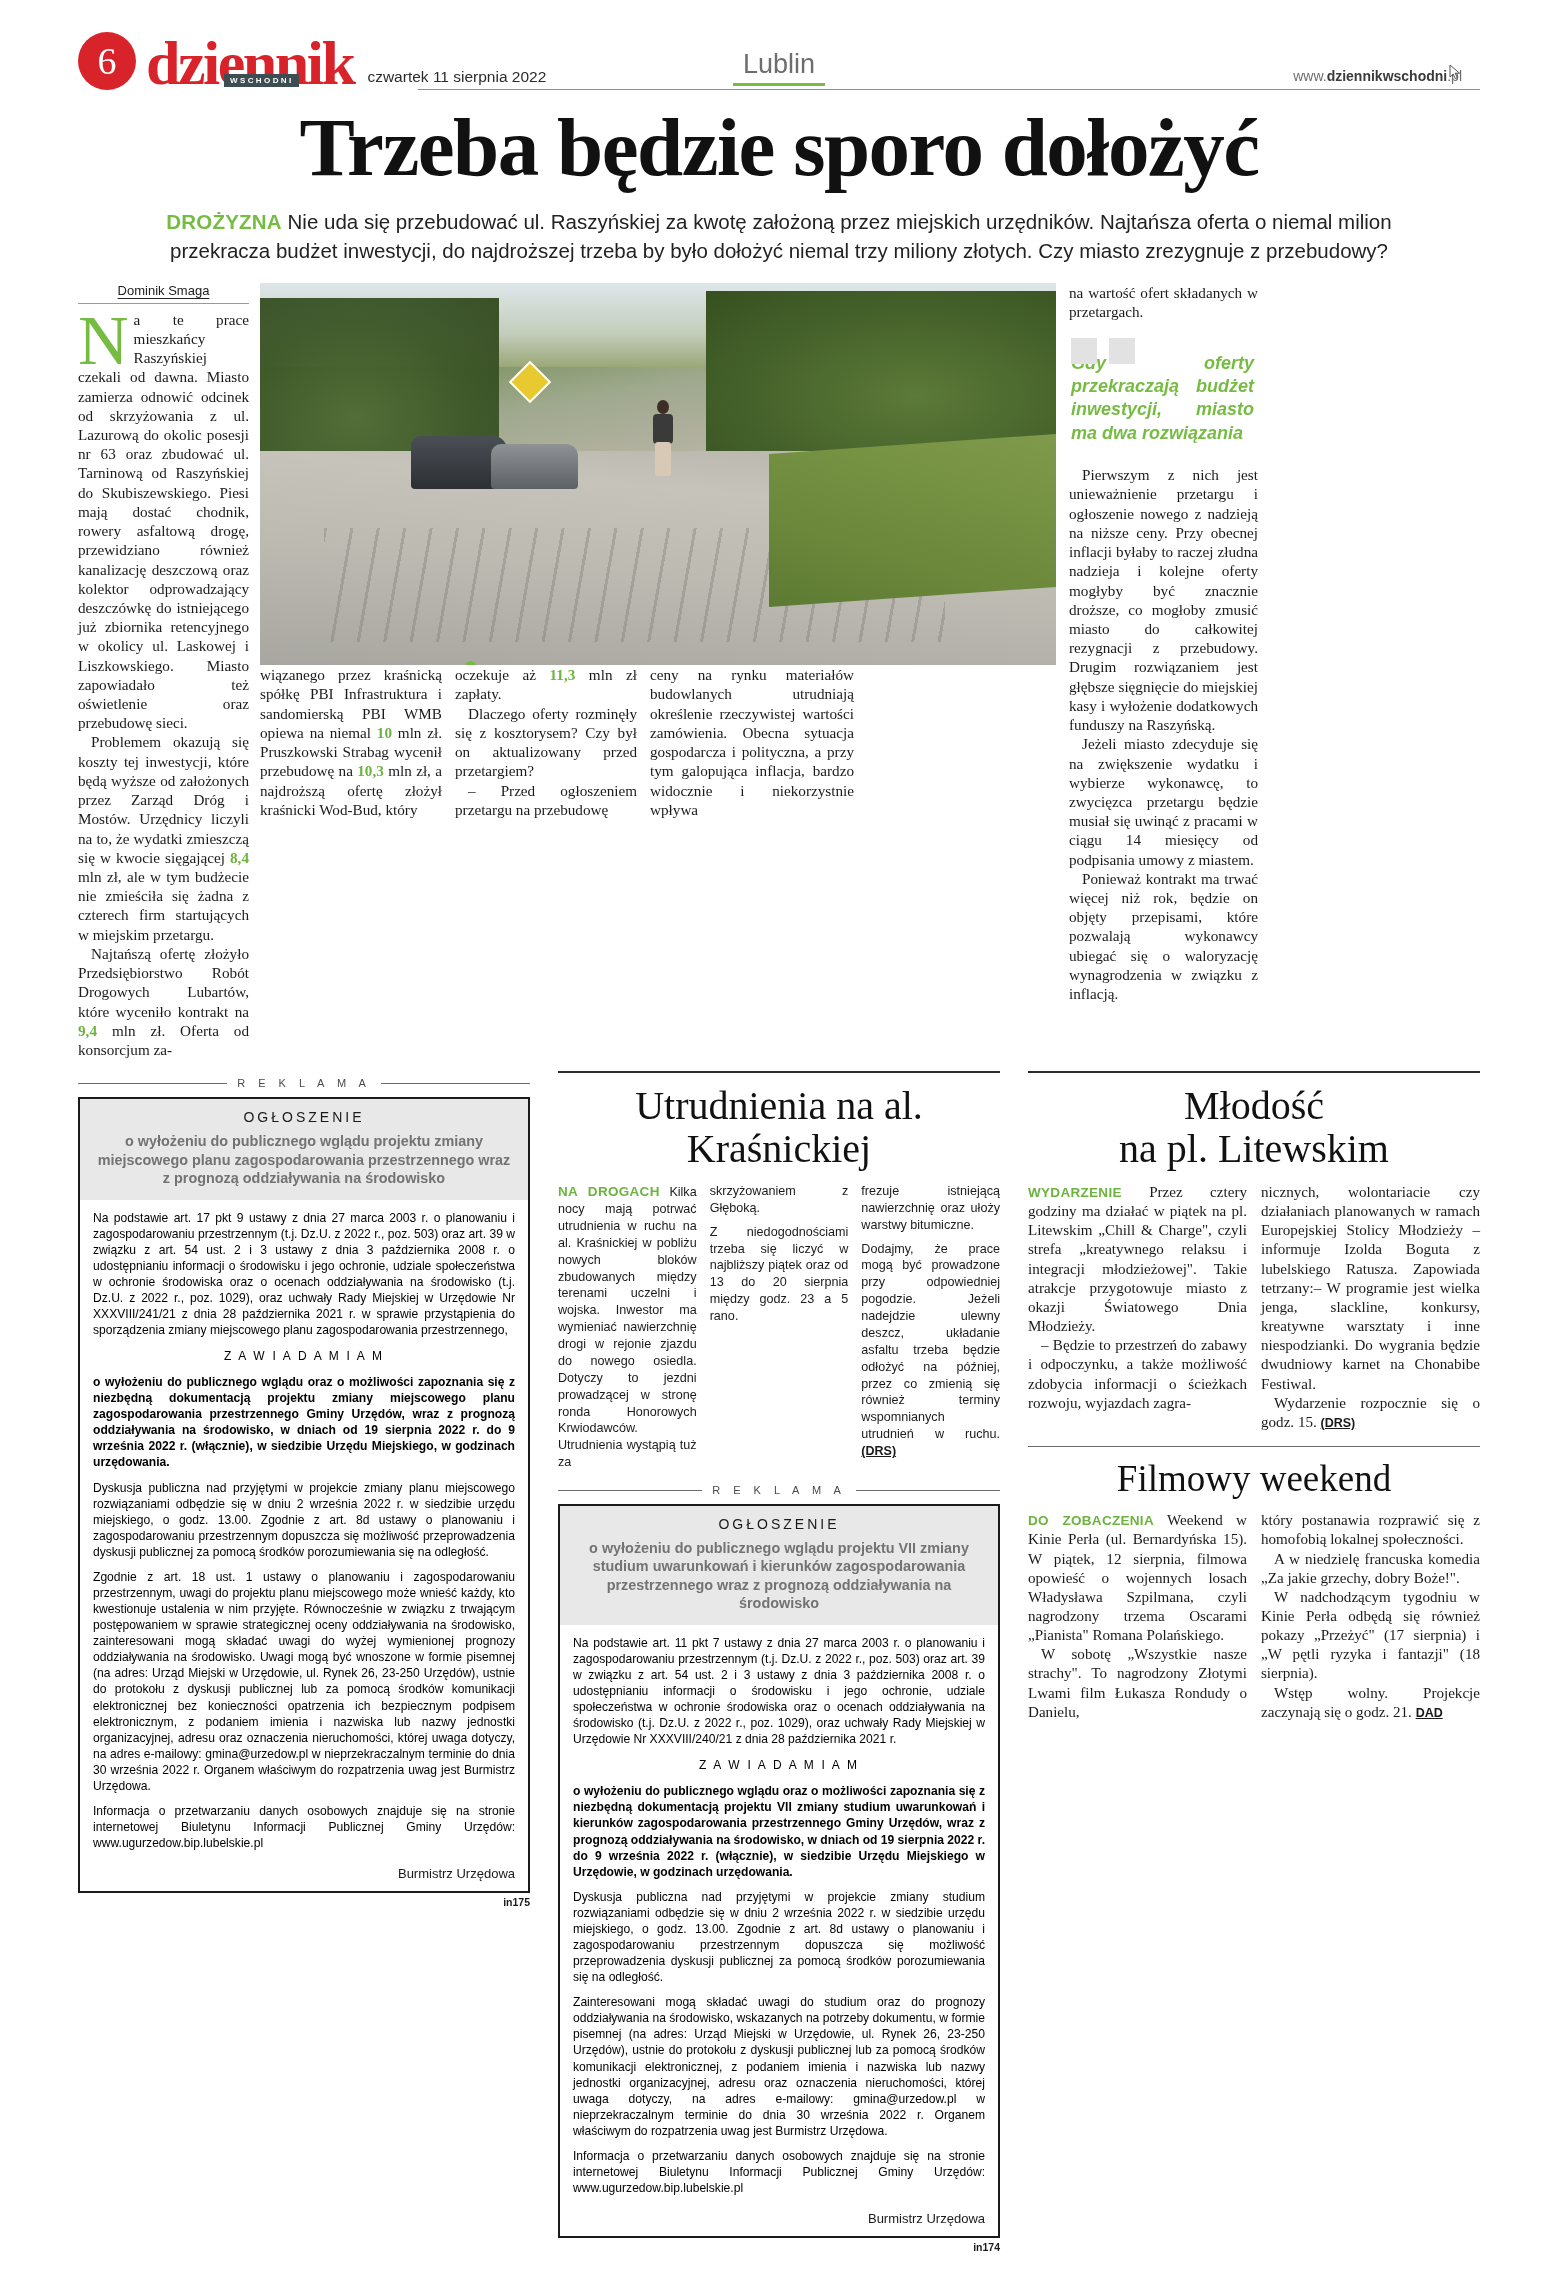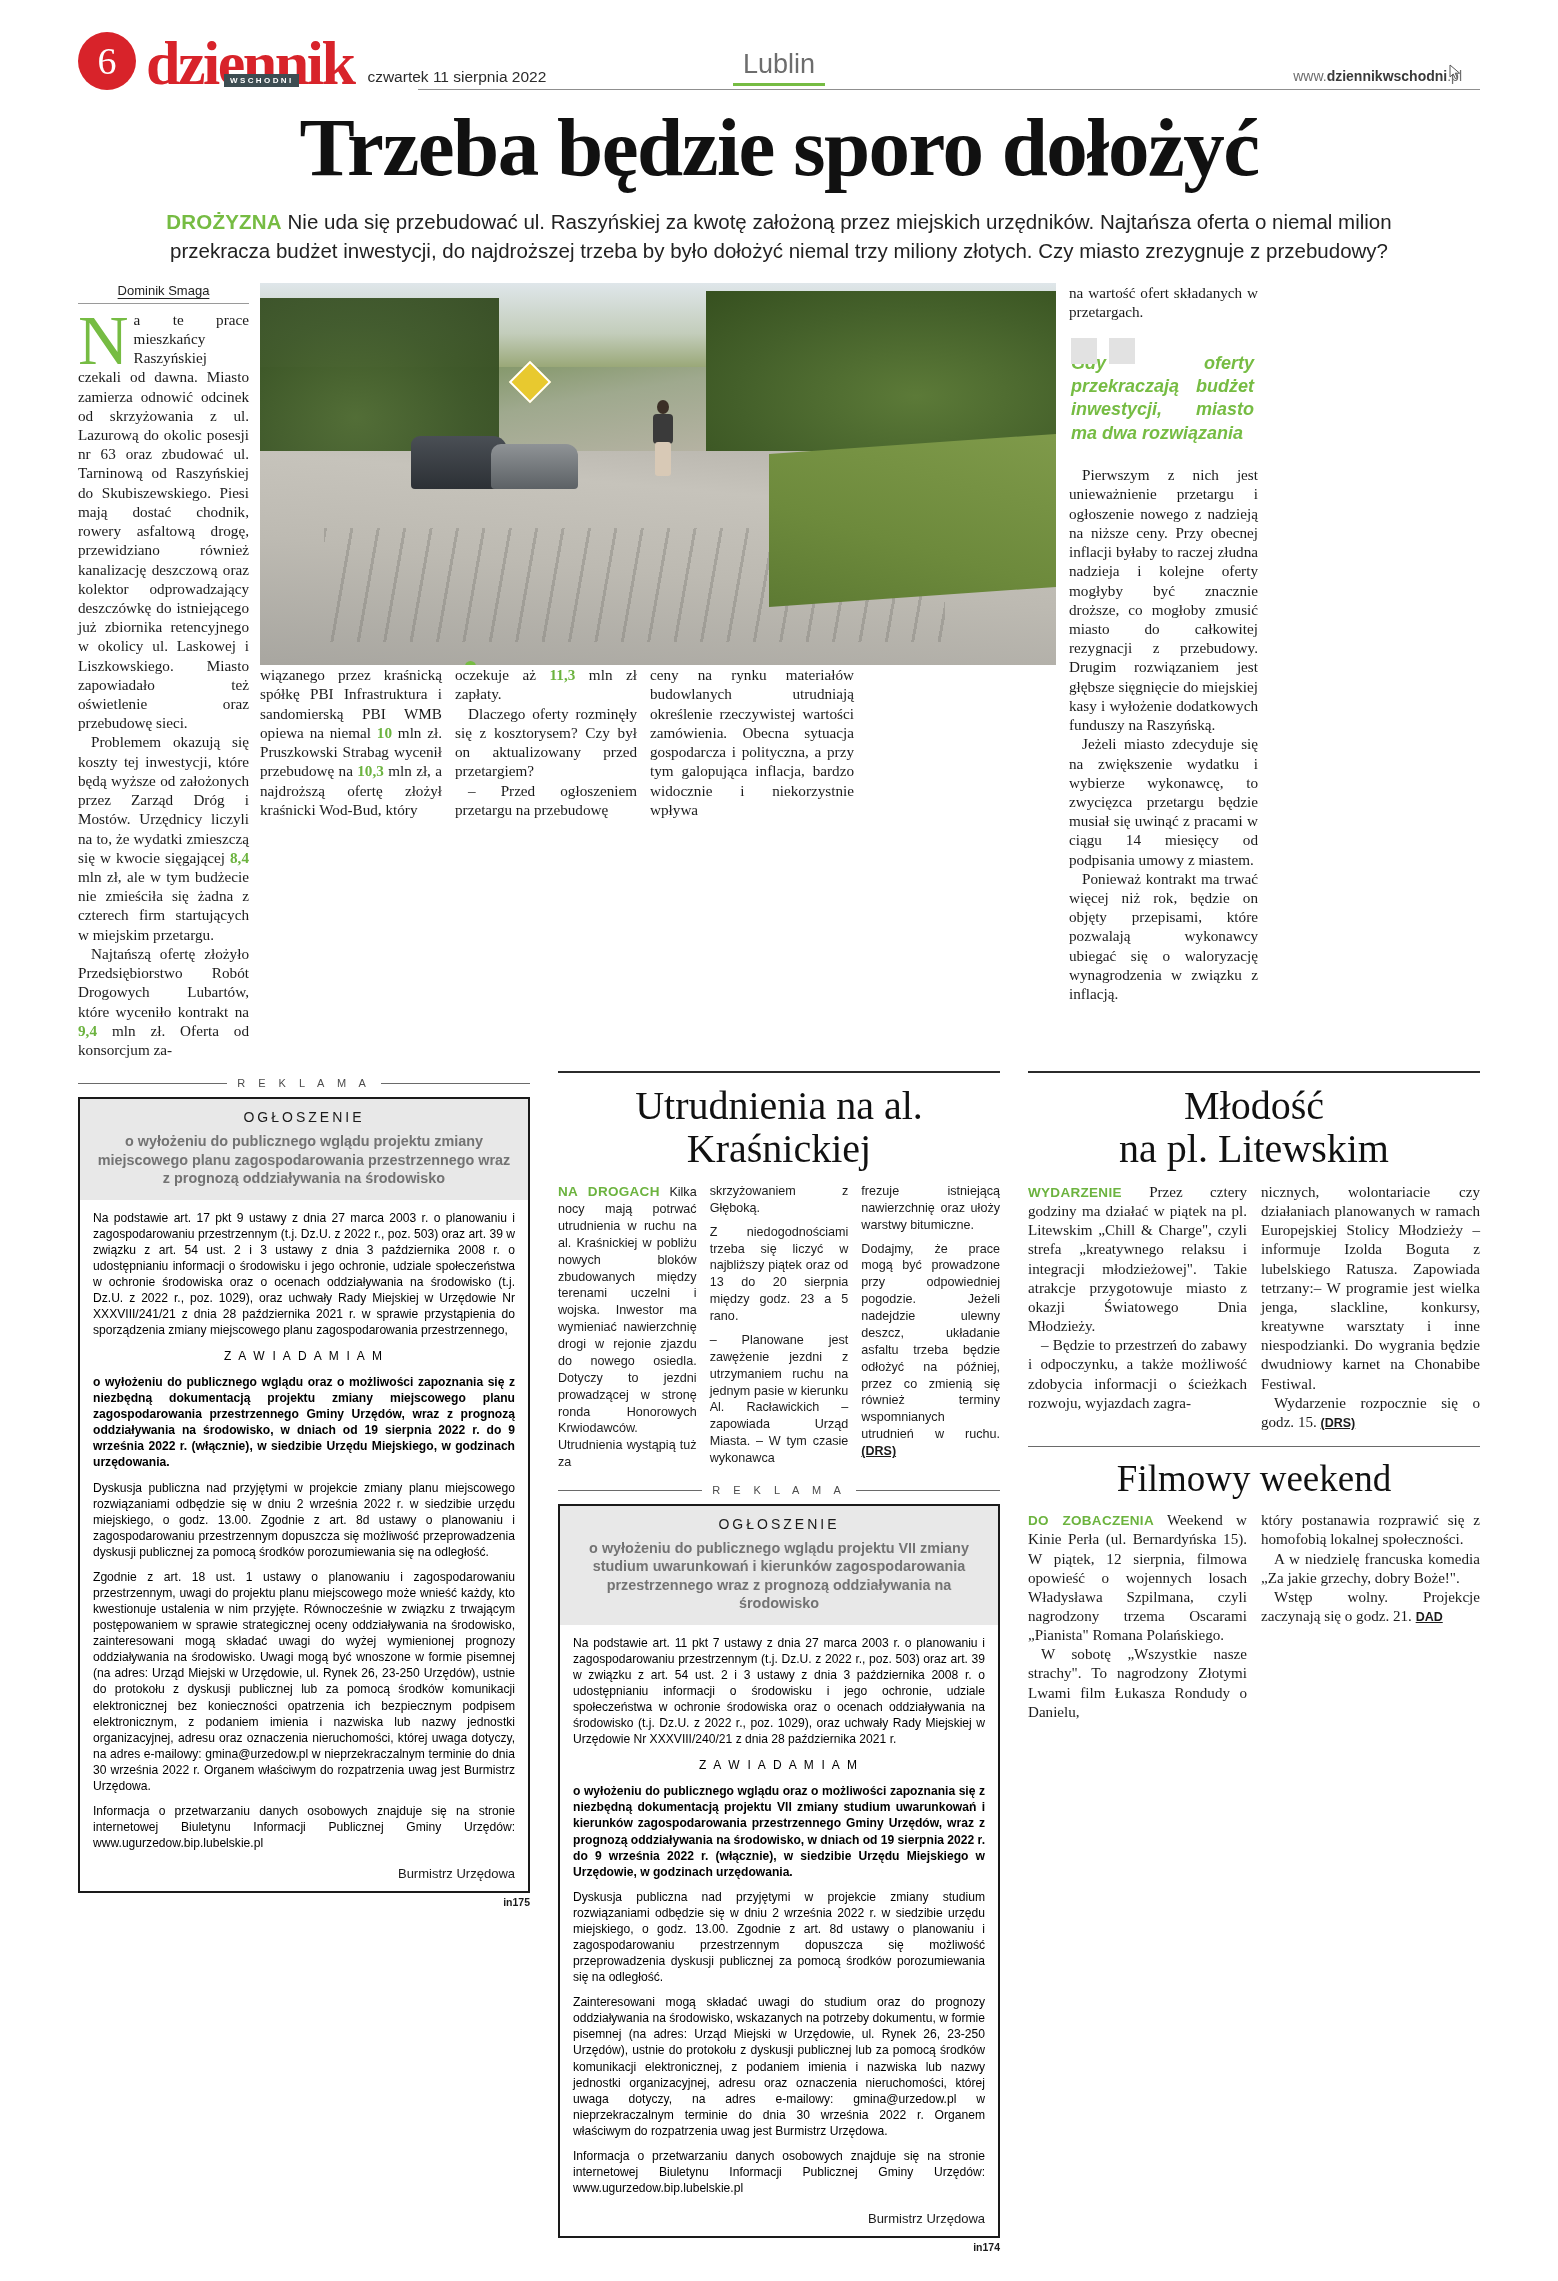--- a/index.html
+++ b/index.html
@@ -299,21 +299,20 @@
     <div class="lz-mid">
       <div class="sec-rule"></div>
       <h2 class="sec-head">Utrudnienia na al. Kraśnickiej</h2>
       <div class="krasnicka-cols">
         <div class="kc">
           <p><span class="inline-kicker">NA DROGACH</span> <span>Kilka nocy mają potrwać utrudnienia w ruchu na al. Kraśnickiej w pobliżu nowych bloków zbudowanych między terenami uczelni i wojska. Inwestor ma wymieniać nawierzchnię drogi w rejonie zjazdu do nowego osiedla. Dotyczy to jezdni prowadzącej w stronę ronda Honorowych Krwiodawców. Utrudnienia wystąpią tuż za</span></p>
         </div>
         <div class="kc">
           <p>skrzyżowaniem z Głęboką.</p>
           <p>Z niedogodnościami trzeba się liczyć w najbliższy piątek oraz od 13 do 20 sierpnia między godz. 23 a 5 rano.</p>
-          <p>– Planowane jest zawężenie jezdni z utrzymaniem ruchu na jednym pasie w kierunku Al. Racławickich – zapowiada Urząd Miasta. – W tym czasie wykonawca</p>
         </div>
         <div class="kc">
           <p>frezuje istniejącą nawierzchnię oraz ułoży warstwy bitumiczne.</p>
           <p><span>Dodajmy, że prace mogą być prowadzone przy odpowiedniej pogodzie. Jeżeli nadejdzie ulewny deszcz, układanie asfaltu trzeba będzie odłożyć na później, przez co zmienią się również terminy wspomnianych utrudnień w ruchu.</span> <span class="sig">(DRS)</span></p>
         </div>
       </div>
 
       <div class="reklama-bar">
         <span class="ln"></span>
         <span class="tx">R E K L A M A</span>
@@ -357,19 +356,20 @@
       <div class="sec-rule-thin" style="margin-top:14px;"></div>
       <h2 class="sec-head small">Filmowy weekend</h2>
       <div class="body2 twocol">
         <div>
           <p class="noind"><span class="inline-kicker">DO ZOBACZENIA</span> <span>Weekend w Kinie Perła (ul. Bernardyńska 15). W piątek, 12 sierpnia, filmowa opowieść o wojennych losach Władysława Szpilmana, czyli nagrodzony trzema Oscarami „Pianista" Romana Polańskiego.</span></p>
           <p>W sobotę „Wszystkie nasze strachy". To nagrodzony Złotymi Lwami film Łukasza Rondudy o Danielu,</p>
         </div>
         <div>
           <p class="noind">który postanawia rozprawić się z homofobią lokalnej społeczności.</p>
           <p>A w niedzielę francuska komedia „Za jakie grzechy, dobry Boże!".</p>
+          <p>W nadchodzącym tygodniu w Kinie Perła odbędą się również pokazy „Przeżyć" (17 sierpnia) i „W pętli ryzyka i fantazji" (18 sierpnia).</p>
           <p><span>Wstęp wolny. Projekcje zaczynają się o godz. 21.</span> <span class="sig">DAD</span></p>
         </div>
       </div>
     </div>
 
   </div>
 </div>
 
 </body></html>

